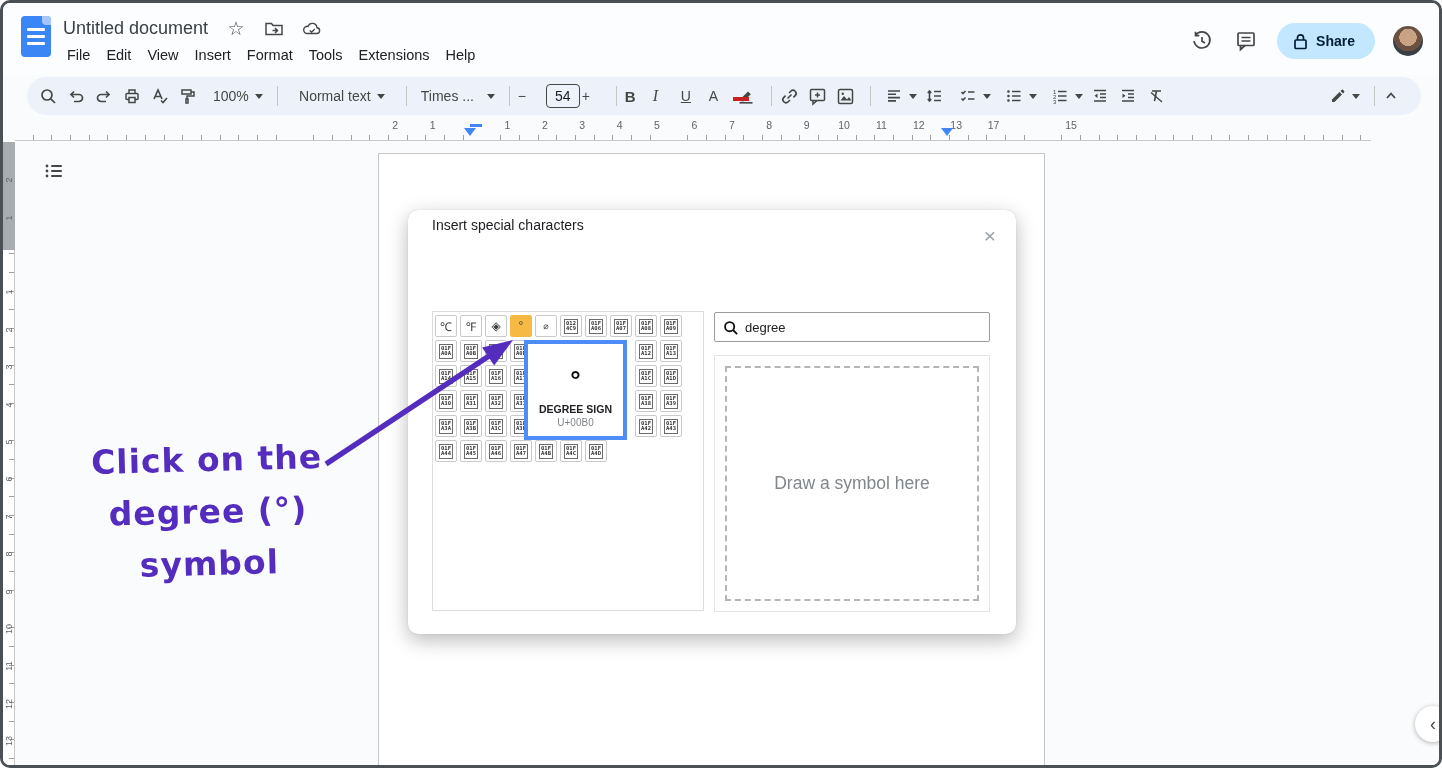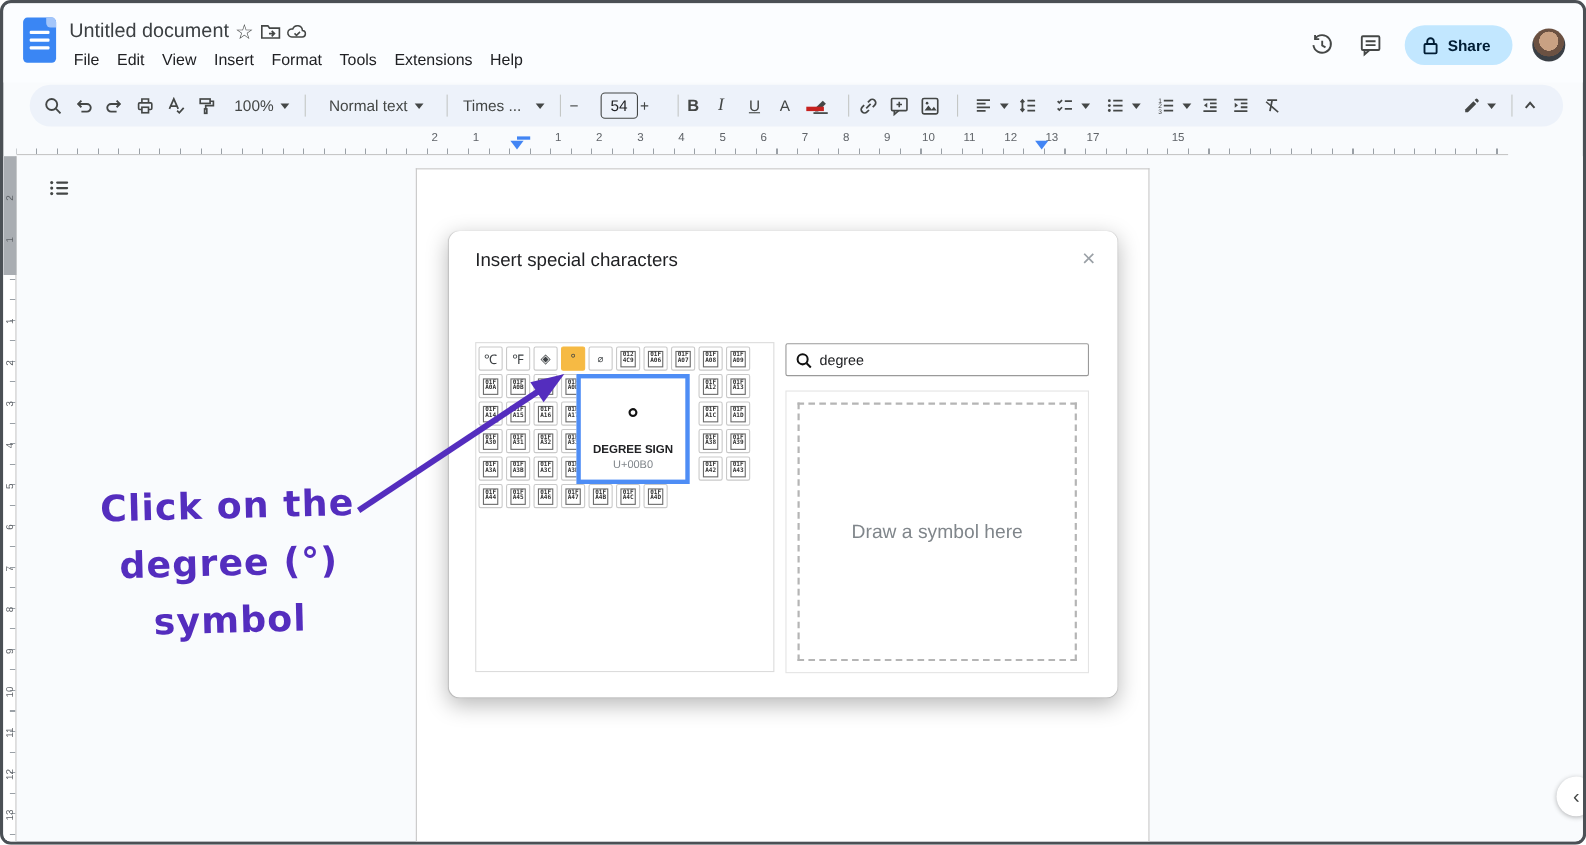--- a/index.html
+++ b/index.html
@@ -11,21 +11,21 @@
   }
 
   
   .header { position:absolute; left:0; top:0; width:100%; height:72px; background:#fbfdff; }
   .docs-logo { position:absolute; left:18px; top:13px; width:30px; height:41px;
     background:#3a86f4; border-radius:4px; }
   .docs-logo .fold { position:absolute; right:0; top:0; width:9px; height:9px;
     background:#a4c6fa; border-radius:0 4px 0 4px; }
   .docs-logo .lines { position:absolute; left:6px; top:12px; width:18px; }
   .docs-logo .lines div { height:3px; background:#fff; border-radius:1px; margin-bottom:4px; }
-  .title-row { position:absolute; left:60px; top:15px; display:flex; align-items:center; gap:4px; }
+  .title-row { position:absolute; left:60px; top:15px; display:flex; align-items:center; gap:18px; }
   .doc-title { font-size:18px; color:#3c4043; }
   .mini-ic { width:20px; height:20px; display:flex; align-items:center; justify-content:center; color:#444746; }
   .menubar { position:absolute; left:56px; top:41px; display:flex; }
   .menu-item { font-size:14.5px; color:#202124; padding:3px 8px; border-radius:4px; cursor:default; }
   .header-right { position:absolute; right:16px; top:20px; display:flex; align-items:center; gap:18px; }
   .hdr-ic { width:26px; height:26px; display:flex; align-items:center; justify-content:center; }
   .share-btn { display:flex; align-items:center; gap:8px; background:#c2e7ff; color:#001d35;
     border-radius:18px; height:36px; padding:0 20px 0 16px; font-size:14px; font-weight:bold; }
   .avatar { width:30px; height:30px; border-radius:50%;
     background:radial-gradient(circle at 50% 38%, #c9a183 0 36%, #6b5142 37% 58%, #3a3f45 59% 100%); }
@@ -68,21 +68,21 @@
   .v-gray { position:absolute; left:0; top:0; width:12px; height:108px; background:#a9adb2; }
   .v-num { position:absolute; left:0; font-size:9px; color:#5f6368; transform:rotate(-90deg); width:12px; text-align:center; }
   .outline-btn { position:absolute; left:38px; top:16px; width:26px; height:26px;
     display:flex; align-items:center; justify-content:center; }
   .page { position:absolute; left:375px; top:11px; width:667px; height:612px;
     background:#fff; border:1px solid #c7c7c7; border-bottom:none; }
 
   
   .dialog { position:absolute; left:405px; top:68px; width:608px; height:424px; background:#fff;
     border-radius:10px; box-shadow:0 6px 20px rgba(0,0,0,.28), 0 0 1px rgba(0,0,0,.2); z-index:3; }
-  .dlg-title { position:absolute; left:24px; top:17px; font-size:17px; color:#202124; }
+  .dlg-title { position:absolute; left:24px; top:7px; font-size:14px; color:#202124; }
   .dlg-close { position:absolute; right:16px; top:10px; font-size:21px; color:#9aa0a6; padding:4px; }
   .cat-btn { position:absolute; left:24px; top:53px; height:35px; display:flex; align-items:center; gap:10px;
     border:1px solid #dadce0; border-radius:5px; padding:0 12px; font-size:14.5px; color:#3c4043; background:#fff; }
   .grid-panel { position:absolute; left:24px; top:101px; width:272px; height:300px; border:1px solid #dcdcdc; }
   .char-grid { display:grid; grid-template-columns:repeat(10, 22px); gap:3px; padding:3px 0 0 2px; }
   .cell { width:22px; height:22px; border:1px solid #c9c9c9; border-radius:2px; background:#fff;
     display:flex; align-items:center; justify-content:center; font-size:12px; color:#3c4043; }
   .cell.sel { background:#f6ba44; border-color:#f6ba44; }
   .cell.small { font-size:9px; }
   .cell.hid { visibility:hidden; }

